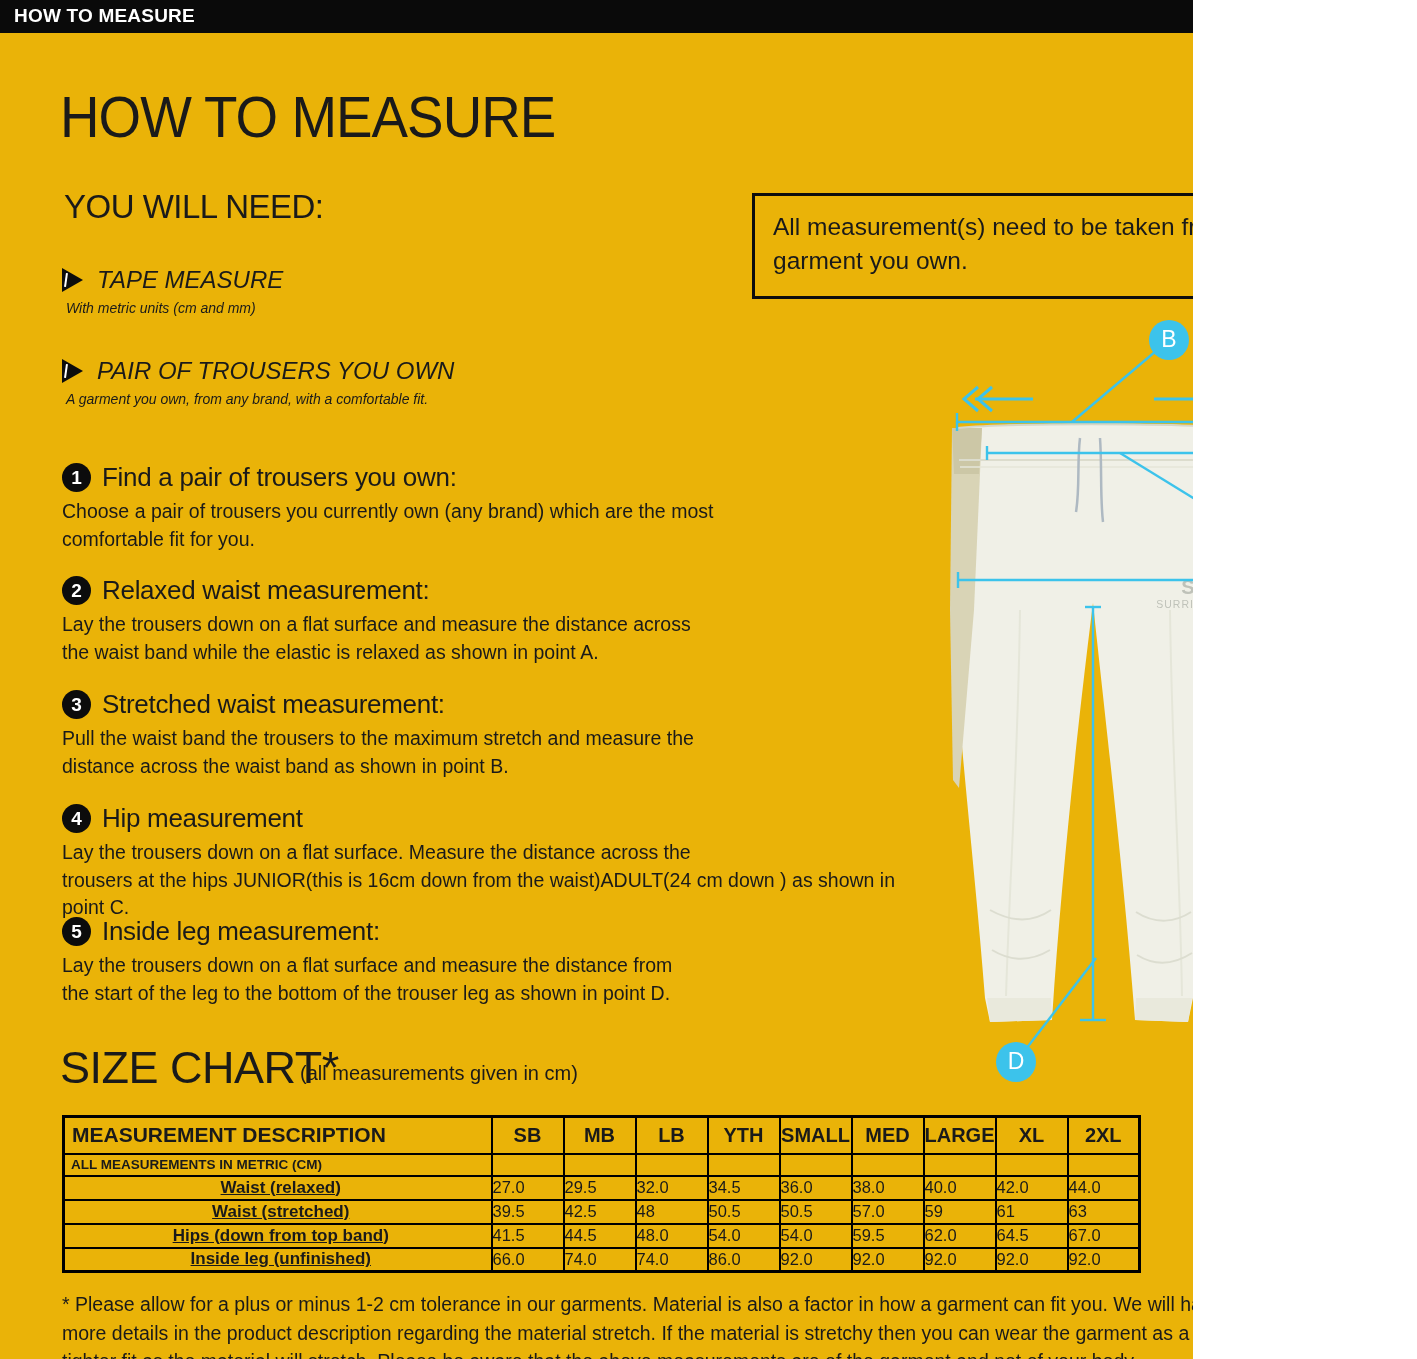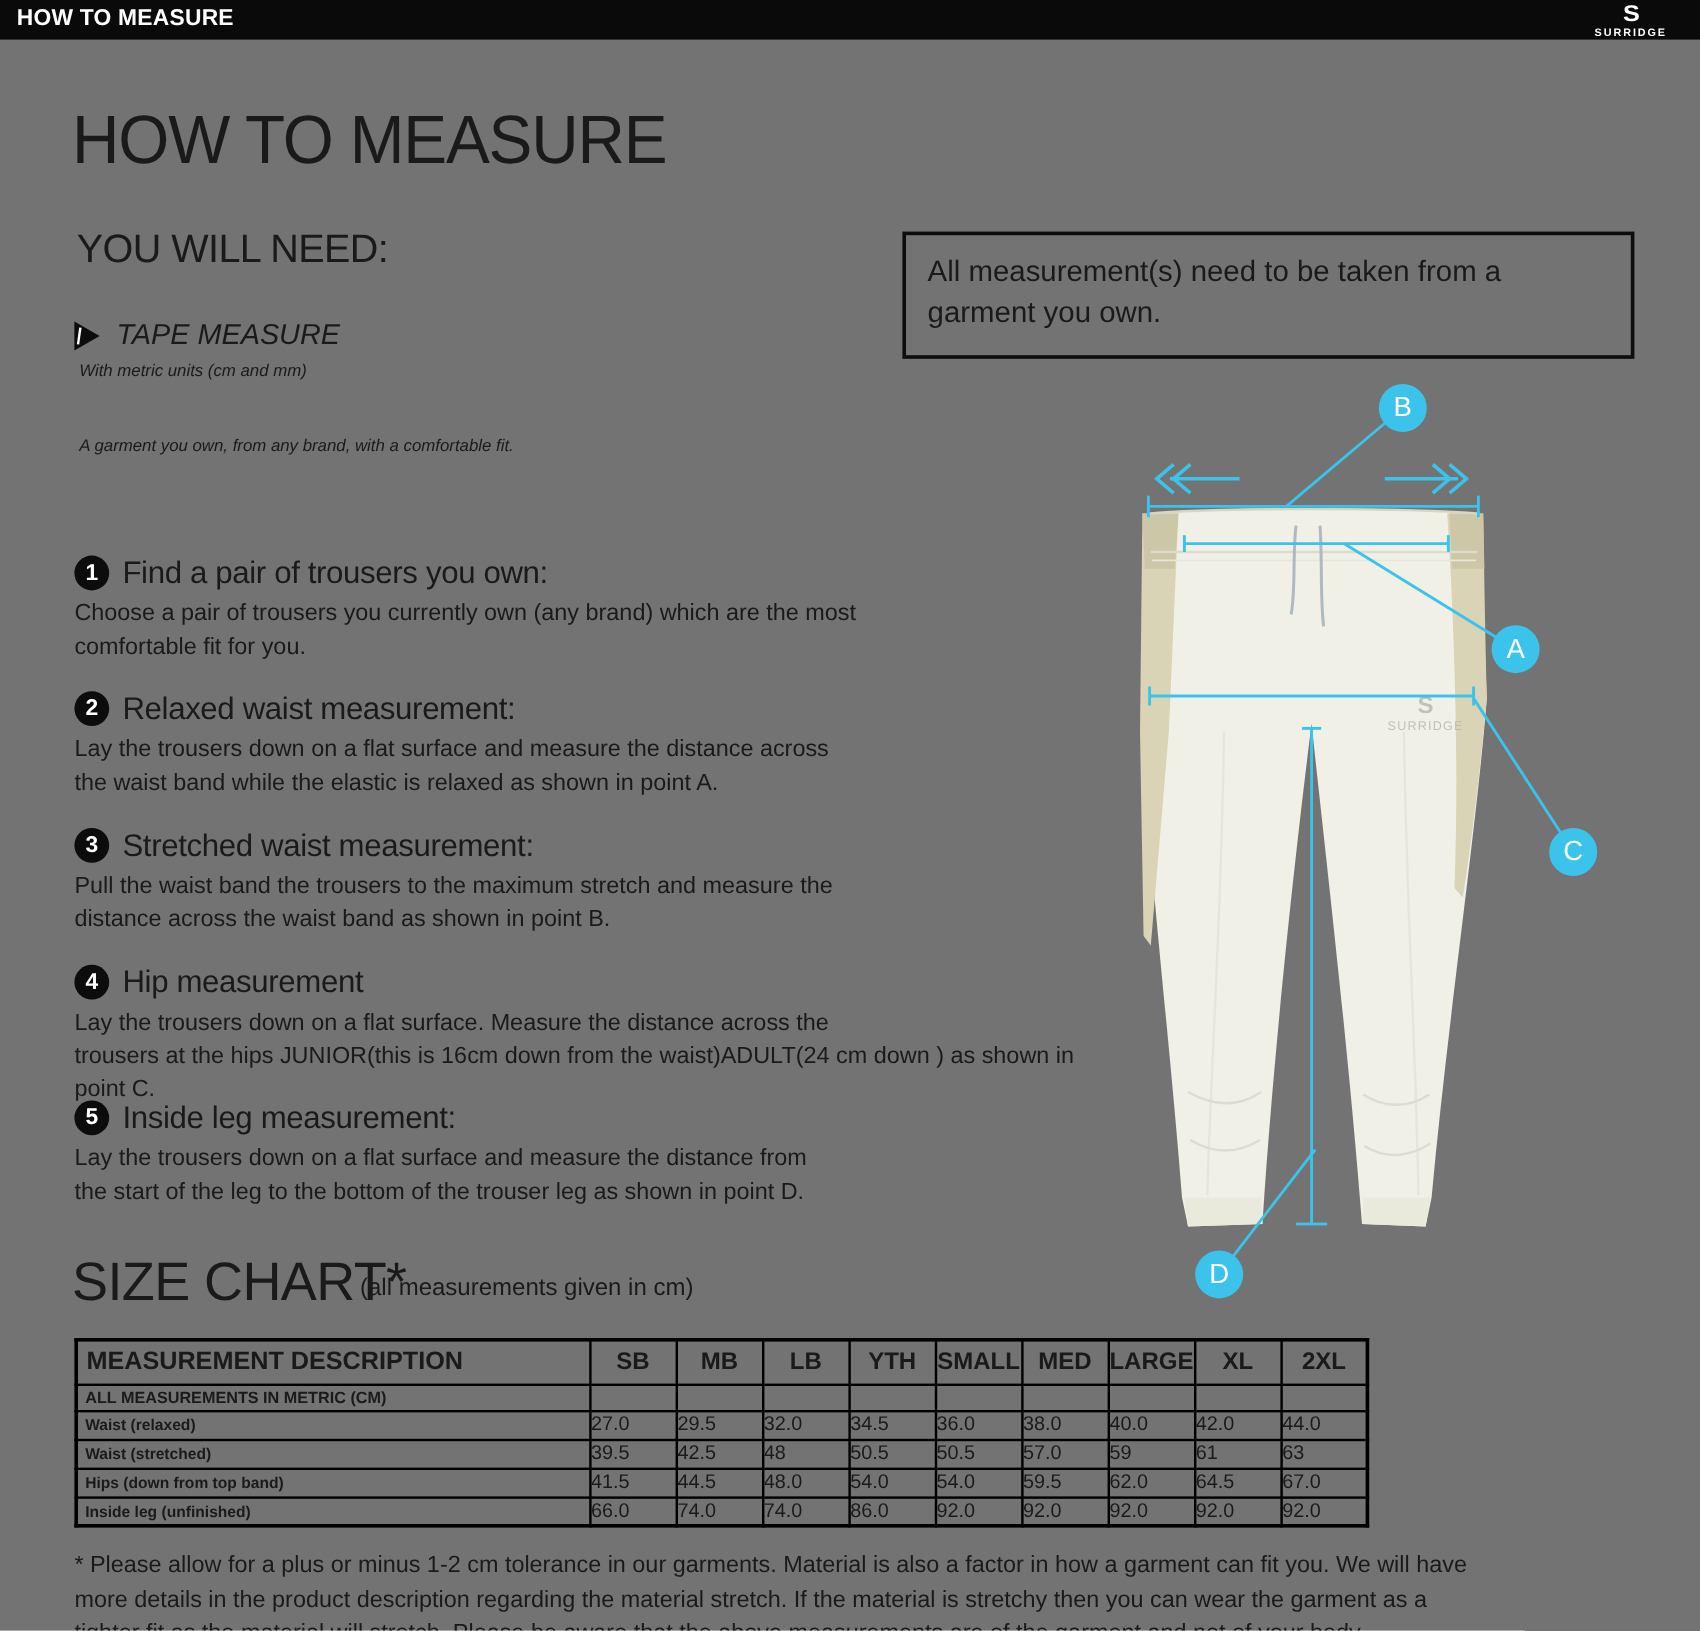--- a/index.html
+++ b/index.html
@@ -1,17 +1,17 @@
 <!DOCTYPE html>
 <html><head>
 <meta charset="utf-8">
 <style>
   html,body{margin:0;padding:0;background:#ffffff;}
   body{font-family:"Liberation Sans", sans-serif; color:#1a1a1a;}
-  .page{position:relative;width:1417px;height:1359px;background:#737373;overflow:hidden;}
+  .page{position:relative;width:1193px;height:1359px;background:#eab308;overflow:hidden;}
 
   
   .topbar{position:absolute;left:0;top:0;width:1417px;height:33px;background:#0a0a0a;}
   .topbar-title{position:absolute;left:14px;top:5px;color:#fff;font-size:19px;font-weight:bold;letter-spacing:.2px;}
   .logo{position:absolute;right:22px;top:1px;width:72px;text-align:center;color:#fff;line-height:1;}
   .logo .s{font-size:21px;font-weight:bold;letter-spacing:-1px;display:block;transform:scaleY(.9);}
   .logo .word{font-size:9px;font-weight:bold;letter-spacing:1.6px;display:block;margin-top:1px;}
 
   .h1{position:absolute;left:60px;top:84px;font-size:57px;letter-spacing:-1px;transform:scaleX(.96);transform-origin:left;white-space:nowrap;}
   .h2-need{position:absolute;left:64px;top:188px;font-size:33px;letter-spacing:-.5px;white-space:nowrap;}
@@ -41,21 +41,21 @@
   table.size{position:absolute;left:62px;top:1115px;width:1076px;border-collapse:collapse;table-layout:fixed;border:3px solid #000;}
   table.size td,table.size th{border:2px solid #000;padding:0;overflow:hidden;white-space:nowrap;}
   col.c-label{width:428px;}
   col.c-size{width:72px;}
   tr.hdr{height:37px;}
   tr.hdr th{font-size:20px;font-weight:bold;text-align:center;}
   tr.hdr th.lbl{text-align:left;padding-left:7px;font-size:21px;}
   tr.metric{height:22px;}
   tr.metric td.lbl{font-size:13.5px;font-weight:bold;padding-left:6px;text-align:left;}
   tr.data{height:24px;}
-  tr.data td.lbl{font-size:13px;font-weight:bold;padding-left:6px;text-align:left;}
+  tr.data td.lbl{font-size:17px;font-weight:bold;padding-left:6px;text-align:center;text-decoration:underline;}
   tr.data td.val{font-size:16.5px;}
 
   .footnote{position:absolute;left:62px;top:1290px;width:1280px;font-size:19.5px;line-height:1.47;white-space:pre-line;}
 </style>
 </head>
 <body>
 
 <div class="page">
 
   <div class="topbar">
@@ -71,20 +71,24 @@
 
   <div class="need-item" style="top:266px;">
     <div class="need-head">
       <span class="tri"></span>
       <span class="need-title">TAPE MEASURE</span>
     </div>
     <div class="need-desc">With metric units (cm and mm)</div>
   </div>
 
   <div class="need-item" style="top:357px;">
+    <div class="need-head">
+      <span class="tri"></span>
+      <span class="need-title">PAIR OF TROUSERS YOU OWN</span>
+    </div>
     <div class="need-desc">A garment you own, from any brand, with a comfortable fit.</div>
   </div>
 
   <div class="step" style="top:462px;">
     <div class="step-head">
       <span class="badge">1</span>
       <span class="step-title">Find a pair of trousers you own:</span>
     </div>
     <div class="step-body">Choose a pair of trousers you currently own (any brand) which are the most
 comfortable fit for you.</div>

